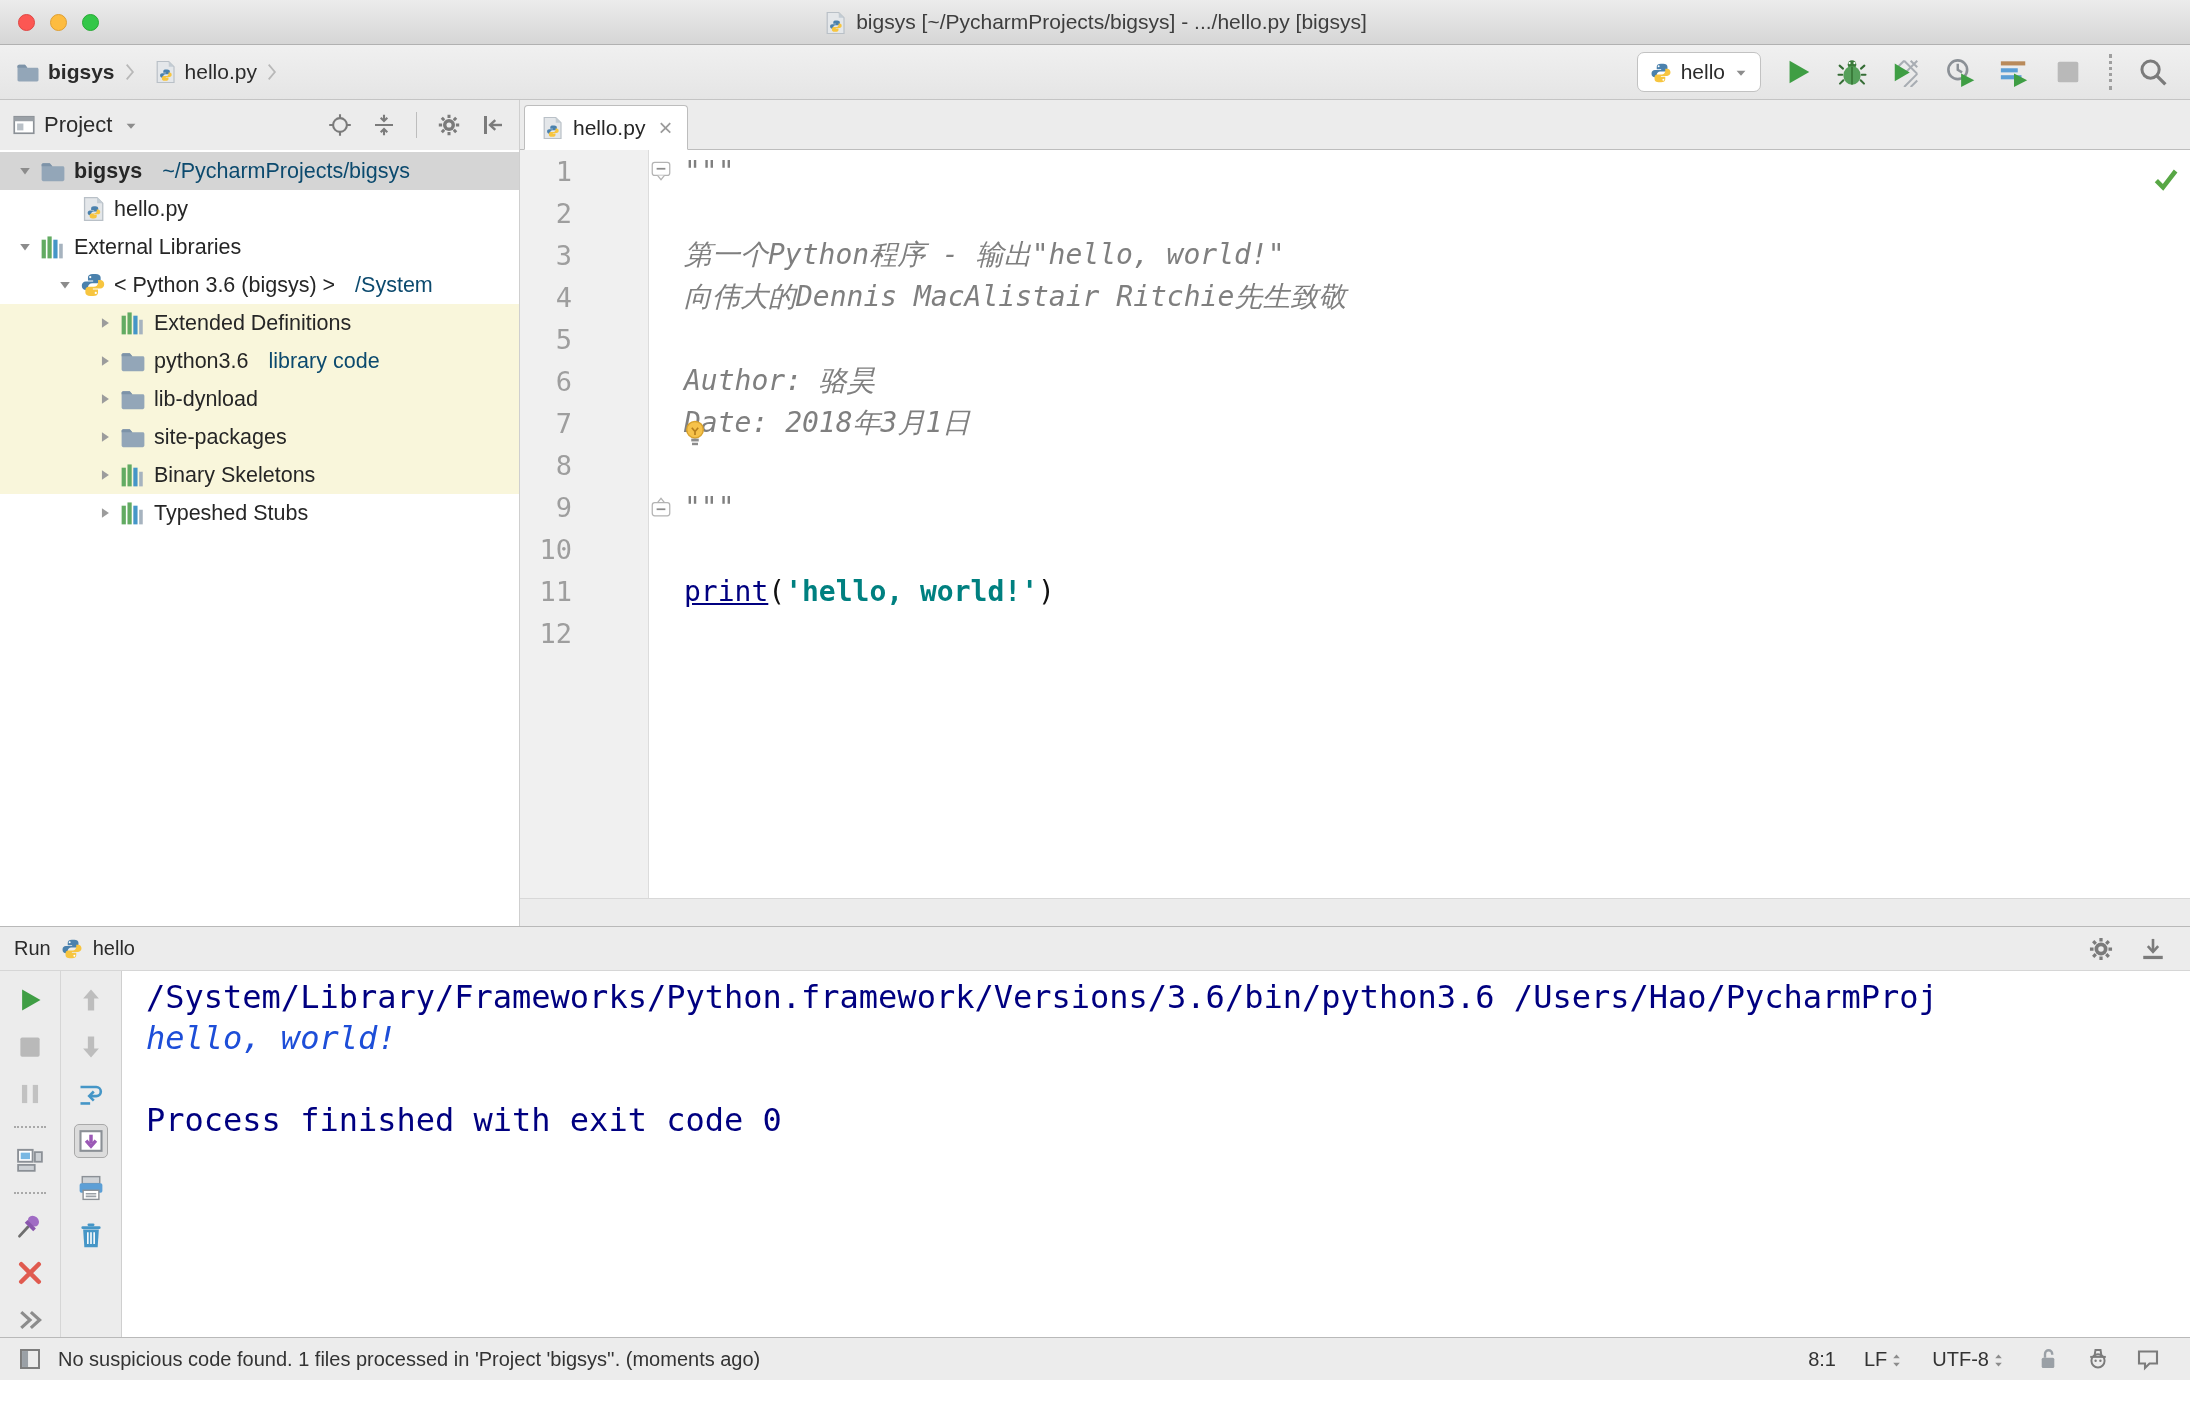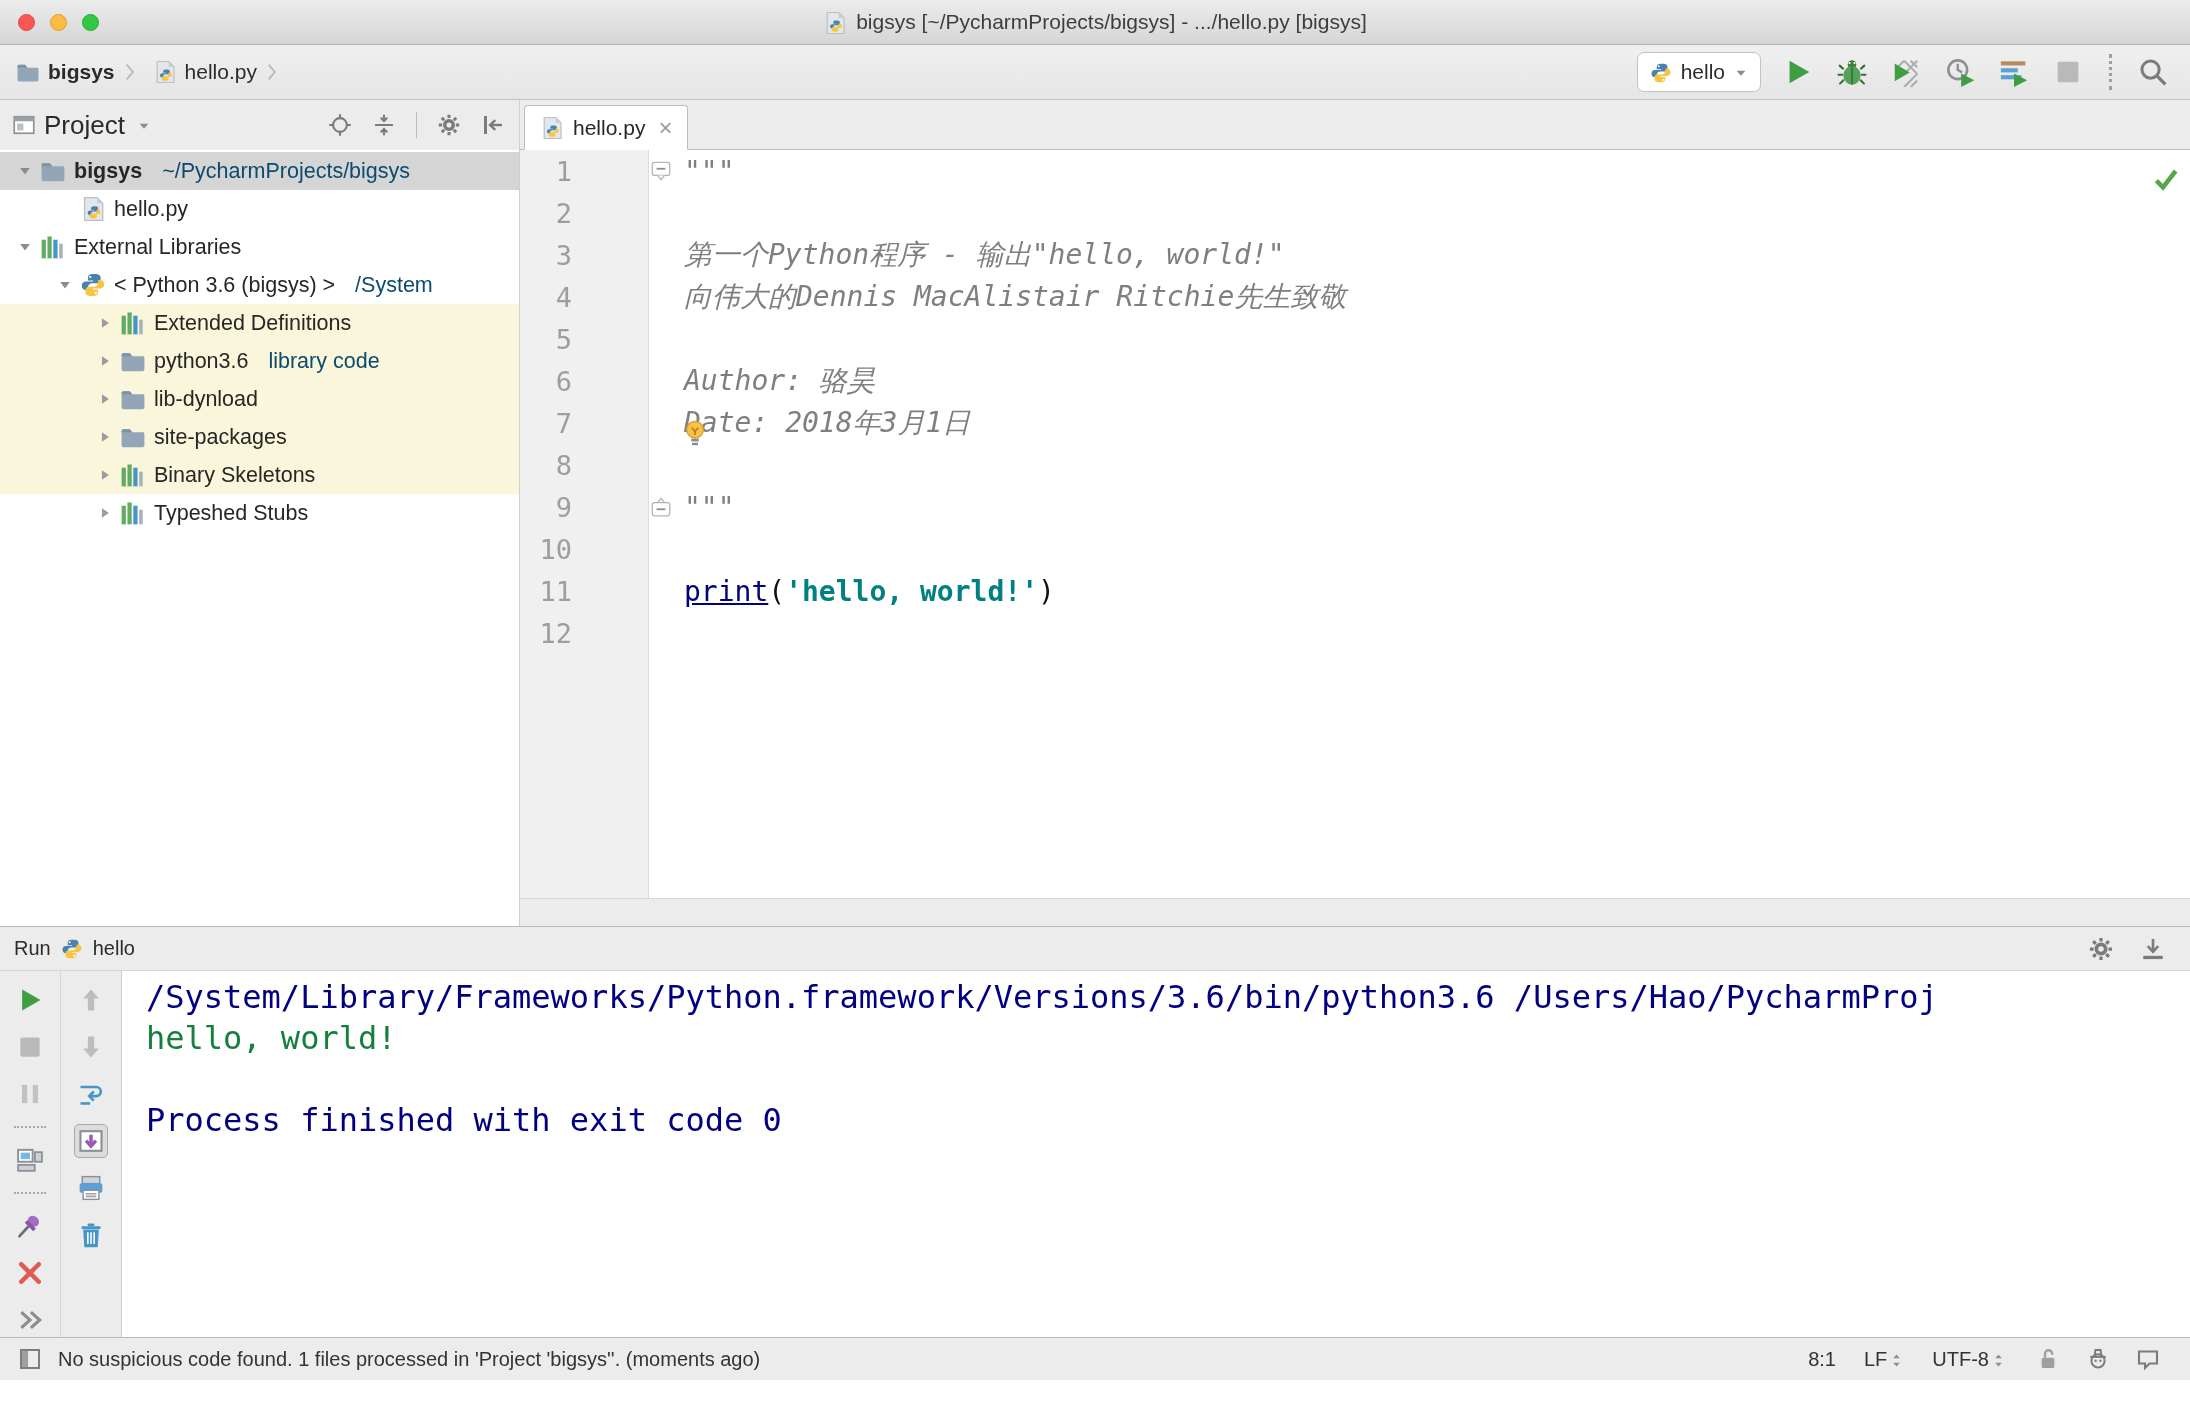--- a/index.html
+++ b/index.html
@@ -28,21 +28,21 @@
   .combo { background:#fff; border:1px solid #c2c2c2; border-radius:7px; height:40px; display:flex;
            align-items:center; gap:9px; padding:0 12px; font-size:21px; color:#2b2b2b; }
   .tb-btn, .icon-btn { background:none; border:none; padding:2px; display:flex; align-items:center; cursor:default; }
   .vsep { height:36px; border-left:3px dotted #9f9f9f; margin:0 4px; }
 
   
   .workspace { height:826px; display:flex; flex:none; min-height:0; }
 
   .project { width:520px; flex:none; border-right:1px solid #cfcfcf; display:flex; flex-direction:column; background:#fff; }
   .proj-header { height:50px; background:#ececec; display:flex; align-items:center; gap:8px; padding:0 12px; flex:none; }
-  .proj-title { font-size:26px; color:#2b2b2b; margin-right:4px; }
+  .proj-title { font-size:22px; color:#2b2b2b; margin-right:4px; }
   .proj-actions { margin-left:auto; display:flex; align-items:center; gap:16px; }
   .proj-actions .vsep { height:26px; border-left:1px solid #bdbdbd; margin:0 2px; }
   .tree { flex:1; overflow:hidden; font-size:21.5px; color:#262626; padding-top:2px; }
   .tree-row { height:38px; display:flex; align-items:center; white-space:nowrap; }
   .tree-row.selected { background:#d5d5d5; }
   .tree-row.hl { background:#f9f6db; }
   .tr-arrow { width:30px; flex:none; display:flex; justify-content:center; }
   .tr-label { margin-left:8px; }
   .tr-label.bold { font-weight:bold; }
   .tr-hint { margin-left:20px; color:#0c4a6e; }
@@ -75,21 +75,21 @@
   .run-body { flex:1; display:flex; min-height:0; }
   .run-toolbar { width:122px; flex:none; background:#ececec; border-right:1px solid #cfcfcf; display:flex; }
   .rt-col { width:61px; display:flex; flex-direction:column; align-items:center; padding-top:12px; gap:13px; }
   .rt-col.first { border-right:1px solid #d6d6d6; }
   .rt-sep { width:32px; border-top:2px dotted #a9a9a9; height:0; margin:2px 0; }
   .rt-btn { background:none; border:1px solid transparent; padding:2px; display:flex; border-radius:5px; }
   .rt-btn.selected { background:#dcdcdc; border-color:#a9a9a9; }
   .console { flex:1; background:#fff; font-family:"DejaVu Sans Mono", monospace; font-size:32px; line-height:41px;
              padding:6px 0 0 24px; overflow:hidden; white-space:pre; min-width:0; }
   .cline.system { color:#000080; }
-  .cline.stdout { color:#15803d; }
+  .cline.stdout { color:#1d4ed8;font-style:italic; }
 
   
   .statusbar { height:43px; background:#ececec; border-top:1px solid #b9b9b9; display:flex; align-items:center;
                gap:14px; padding:0 16px; font-size:20px; color:#333; flex:none; }
   .status-right { margin-left:auto; display:flex; gap:28px; padding-right:6px; }
   .st-item { display:flex; align-items:center; gap:2px; }
   .icn { display:inline-flex; vertical-align:middle; }
 </style>
 </head>
 <body>

